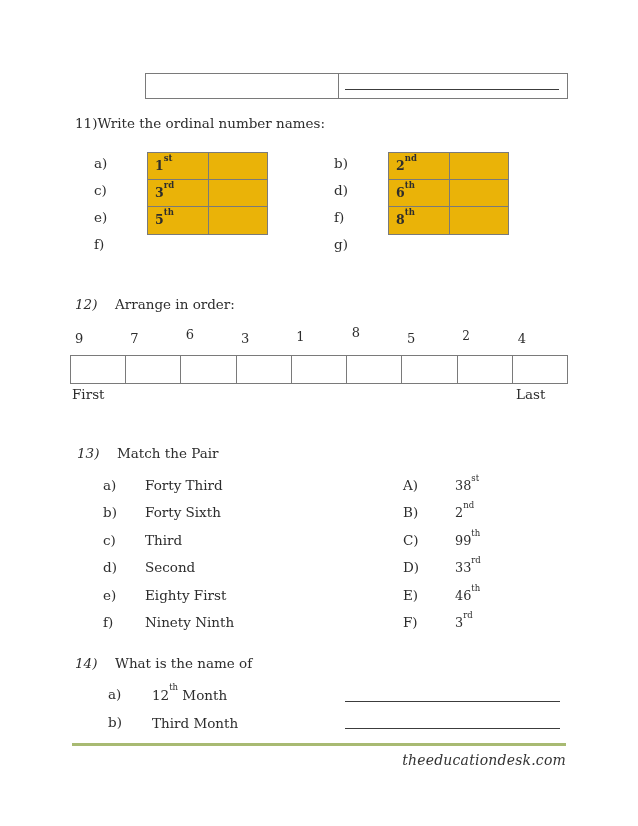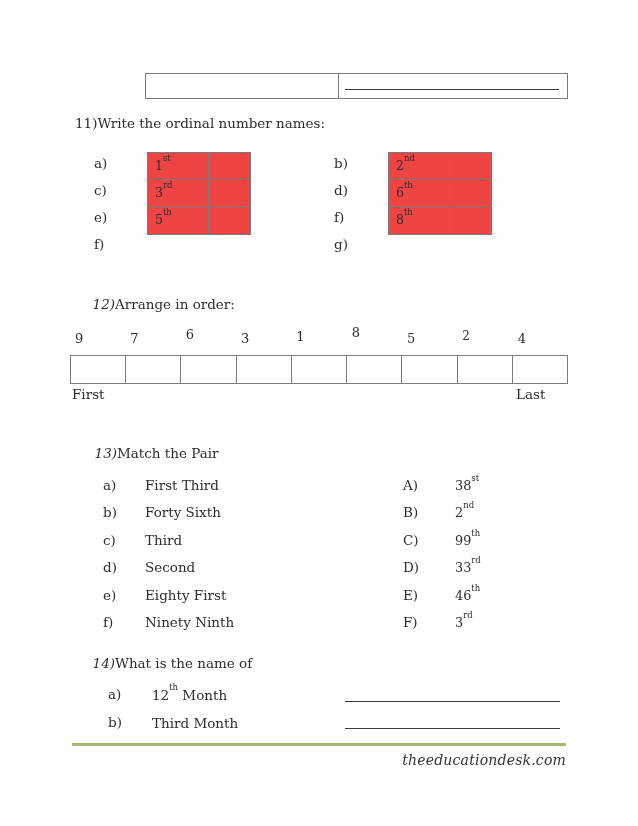--- a/index.html
+++ b/index.html
@@ -20,29 +20,29 @@
     border:1px solid #7a7a7a; display:flex;
   }
   .top-table .cell-left { width:193px; border-right:1px solid #7a7a7a; }
   .top-table .cell-right { flex:1; position:relative; }
   .top-table .answer-line {
     position:absolute; left:6px; right:8px; bottom:8px;
     border-bottom:1.4px solid #3c3c3c;
   }
 
   
-  .q-heading { font-size:13.5px; white-space:nowrap;text-align:right; }
+  .q-heading { font-size:13.5px; white-space:nowrap; }
   .q-heading .qnum-gap { display:inline-block; width:40px;font-style:italic; }
 
   
   .label-col div {
     height:27px; font-size:13.5px; padding-top:3px;
   }
   .ord-table {
-    width:104px; border:1px solid #7a7a7a; background:#ef4444;
+    width:121px; border:1px solid #7a7a7a; background:#eab308;font-weight:bold;
   }
   .ord-table .trow {
     display:flex; height:27px; border-bottom:1px solid #7a7a7a;
   }
   .ord-table .trow:last-child { border-bottom:none; }
   .ord-table .ord-cell {
     width:61px; border-right:1px solid #7a7a7a;
     font-size:12.5px; padding:4px 0 0 7px;
   }
   .ord-table .blank-cell { flex:1; }
@@ -184,21 +184,21 @@
   <div class="abs edge-label" style="left:72px; top:386px;">First</div>
   <div class="abs edge-label" style="left:516px; top:386px;">Last</div>
 
   <div class="abs q-heading" style="left:77px; top:445px;">
     <span class="qnum-gap">13)</span><span>Match the Pair</span>
   </div>
 
   <div class="abs match-rows">
     <div class="match-row">
       <span class="ml-label">a)</span>
-      <span class="ml-text">First Third</span>
+      <span class="ml-text">Forty Third</span>
       <span class="mr-label">A)</span>
       <span class="mr-value"><span>38</span><sup class="ordsup">st</sup></span>
     </div>
     <div class="match-row">
       <span class="ml-label">b)</span>
       <span class="ml-text">Forty Sixth</span>
       <span class="mr-label">B)</span>
       <span class="mr-value"><span>2</span><sup class="ordsup">nd</sup></span>
     </div>
     <div class="match-row">

